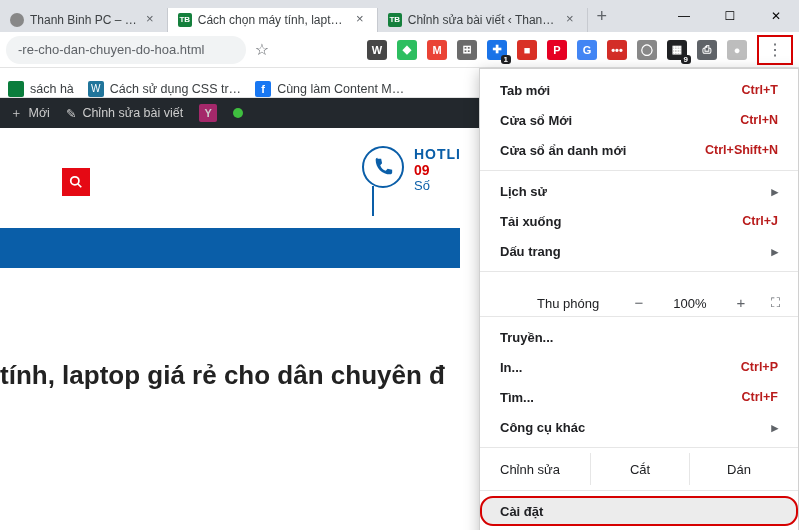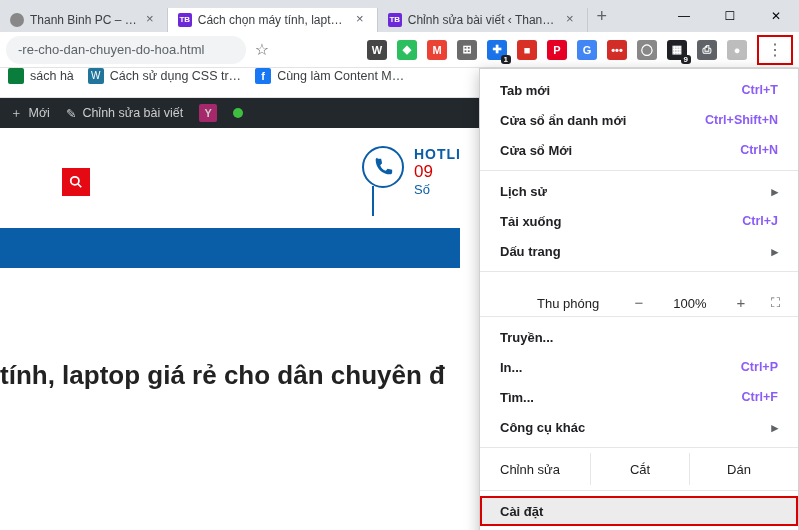--- a/index.html
+++ b/index.html
@@ -2,61 +2,61 @@
 <html><head>
 <meta charset="utf-8">
 <style>
   * { box-sizing: border-box; margin: 0; padding: 0; font-family: "Segoe UI", Arial, sans-serif; }
   body { width: 799px; height: 530px; background: #fff; overflow: hidden; position: relative; font-size: 13px; color: #333; }
   
   .titlebar { height: 32px; display: flex; align-items: stretch; background: #dee1e6; }
   .tabs { display: flex; flex: 1; }
   .tab { display: flex; align-items: center; gap: 6px; padding: 0 10px; max-width: 210px; min-width: 130px; border-right: 1px solid #c7cad0; background: #dee1e6; margin-top: 8px; }
   .tab.active { background: #fff; }
-  .tab .favicon { width: 14px; height: 14px; display:inline-block; background:#6d28d9; border-radius:2px; position:relative; font-size:8px; color:#fff; font-weight:bold; text-align:center; line-height:14px; }
+  .tab .favicon { width: 14px; height: 14px; display:inline-block; background:#15803d; border-radius:2px; position:relative; font-size:8px; color:#fff; font-weight:bold; text-align:center; line-height:14px; }
   .tab .fav-plain { background:#888; border-radius:50%; }
   .tab-title { flex:1; white-space: nowrap; overflow:hidden; text-overflow:ellipsis; font-size: 12px; color:#3c4043; }
   .tab-close { width:14px; height:14px; font-size:13px; line-height:12px; text-align:center; color:#5f6368; }
   .newtab { width:28px; display:flex; align-items:center; justify-content:center; color:#5f6368; font-size:18px; }
   .win-controls { display:flex; }
   .win-btn { width:46px; display:flex; align-items:center; justify-content:center; color:#000; font-size:12px; }
   
   .toolbar { height: 36px; display:flex; align-items:center; padding: 0 6px; gap:4px; background:#fff; border-bottom:1px solid #e3e3e3; }
   .omnibox { flex: 0 0 240px; height:28px; background:#f1f3f4; border-radius:14px; display:flex; align-items:center; padding:12px 12px; font-size:13px; color:#5f6368; white-space:nowrap; overflow:hidden; }
   .star { width:24px; text-align:center; font-size:16px; color:#5f6368; }
   .ext-row { flex:1; display:flex; align-items:center; justify-content:flex-end; gap:10px; padding-right:6px; height:100%; }
   .ext { width:20px; height:20px; display:flex; align-items:center; justify-content:center; border-radius:3px; font-size:11px; font-weight:bold; color:#fff; position:relative; }
   .ext.badge::after { content:attr(data-badge); position:absolute; bottom:-4px; right:-4px; background:#202124; color:#fff; font-size:8px; padding:0 3px; border-radius:3px; }
   .kebab-wrap { width:36px; height:30px; display:flex; align-items:center; justify-content:center; border:2px solid #d60000; }
   .kebab { font-size:16px; color:#5f6368; letter-spacing:0; line-height:4px; }
   
-  .bookbar { height:30px; display:flex; align-items:flex-start; gap:14px; padding:0 8px; border-bottom:1px solid #e3e3e3; font-size:12.5px; color:#3c4043; }
+  .bookbar { height:30px; display:flex; align-items:flex-end; gap:14px; padding:0 8px; border-bottom:1px solid #e3e3e3; font-size:12.5px; color:#3c4043; }
   .bm { display:flex; align-items:center; gap:6px; }
   .bm .ico { width:16px; height:16px; border-radius:2px; display:inline-block; }
   
   .wpbar { height:30px; background:#23282d; color:#ccc; display:flex; align-items:center; gap:16px; padding:0 10px; font-size:12.5px; }
   .wpbar .item { display:flex; align-items:center; gap:6px; }
   .wp-green { width:10px; height:10px; background:#3fbf3f; border-radius:50%; display:inline-block; }
   
   .page { position:relative; }
   .hotline-box { position:absolute; left:362px; top:18px; display:flex; gap:10px; align-items:flex-start; }
   .phone-circle { width:42px; height:42px; border:2px solid #0a5ea8; border-radius:50%; display:flex; align-items:center; justify-content:center; color:#0a5ea8; }
   .hotline-txt .l1 { color:#0a5ea8; font-weight:bold; font-size:14px; letter-spacing:1px; }
-  .hotline-txt .l2 { color:#d60000; font-weight:normal; font-size:17px; }
+  .hotline-txt .l2 { color:#d60000; font-weight:bold; font-size:14px; }
   .hotline-txt .l3 { color:#0a5ea8; font-size:13px; }
   .hotline-line { position:absolute; left:372px; top:58px; width:1px; height:30px; border-left:2px solid #0a5ea8; }
   .search-btn { position:absolute; left:62px; top:40px; width:28px; height:28px; background:#e50914; display:flex; align-items:center; justify-content:center; color:#fff; }
   .blue-band { position:absolute; left:0; top:100px; width:460px; height:40px; background:#0a5ea8; }
   .headline { position:absolute; left:0; top:232px; font-size:26px; font-weight:bold; color:#222; }
   
   .menu { position:absolute; top:68px; right:0; width:320px; background:#fff; border:1px solid #d0d0d0; box-shadow:0 4px 14px rgba(0,0,0,.25); padding:6px 0 10px; font-size:13px; color:#202124; }
   .mi { display:flex; align-items:center; justify-content:space-between; height:30px; padding:0 20px;font-weight:bold; }
   .mi.hl { background:#ececec; }
-  .mi.hl-box { outline:2px solid #d60000; outline-offset:-2px; }
-  .mi .rgt { color:#8b5cf6; font-size:12.5px; }
+  .mi.hl-box { outline:2px solid #d60000; outline-offset:-2px;border-radius:13px; }
+  .mi .rgt { color:#b91c1c; font-size:12.5px; }
   .mi .arrow { color:#5f6368; }
   .sep { height:1px; background:#e6e6e6; margin:5px 0; }
   .zoom-row { display:flex; align-items:flex-end; height:34px; padding:0 18px 0 20px; gap:19px;margin-left:37px; }
   .zoom-row .lbl { flex:1; }
   .zoom-btn { width:22px; text-align:center; color:#5f6368; font-size:15px; }
   .zoom-val { width:42px; text-align:center; }
   .fs { color:#5f6368; font-size:13px; }
   .edit-row { display:flex; align-items:center; height:32px; padding:0 10px 0 20px; }
   .edit-row .lbl { flex:0 0 90px; }
   .edit-row .act { flex:1; text-align:center; border-left:1px solid #e6e6e6; height:100%; display:flex; align-items:center; justify-content:center; }
@@ -167,26 +167,26 @@
   <div class="blue-band"></div>
   <div class="headline">tính, laptop giá rẻ cho dân chuyên đ</div>
 </div>
 
 <div class="menu">
   <div class="mi">
       <span>Tab mới</span>
       <span class="rgt">Ctrl+T</span>
     </div>
   <div class="mi">
+      <span>Cửa sổ Mới</span>
+      <span class="rgt">Ctrl+N</span>
+    </div>
+  <div class="mi">
       <span>Cửa sổ ẩn danh mới</span>
       <span class="rgt">Ctrl+Shift+N</span>
-    </div>
-  <div class="mi">
-      <span>Cửa sổ Mới</span>
-      <span class="rgt">Ctrl+N</span>
     </div>
   <div class="sep"></div>
   <div class="mi">
       <span>Lịch sử</span>
       <span class="arrow">▸</span>
     </div>
   <div class="mi">
       <span>Tải xuống</span>
       <span class="rgt">Ctrl+J</span>
     </div>

